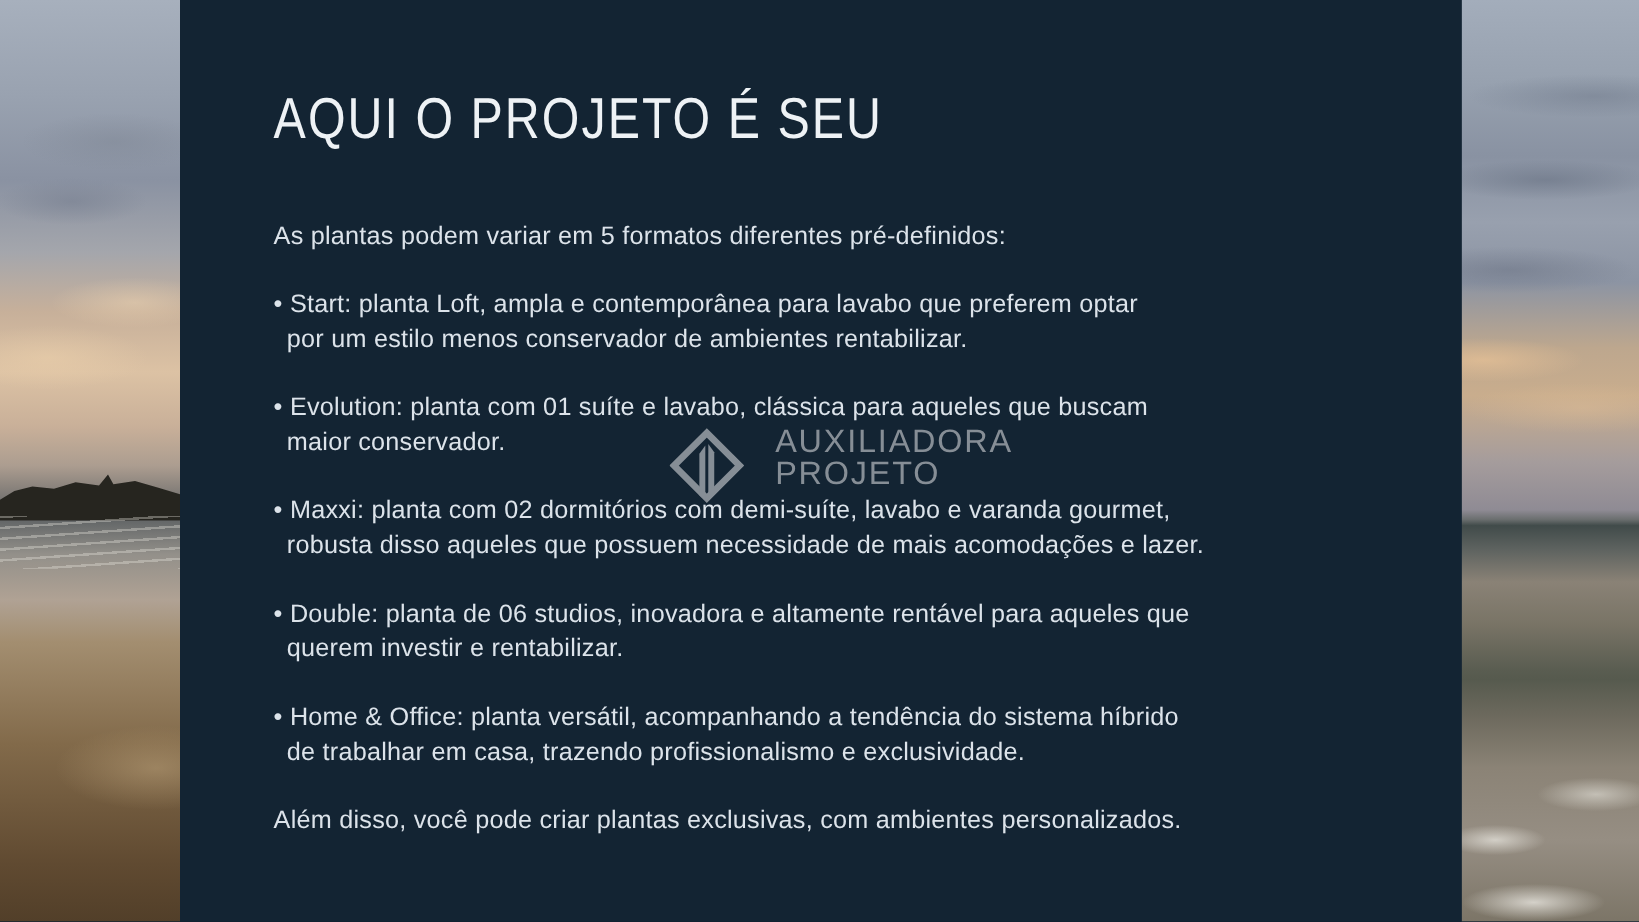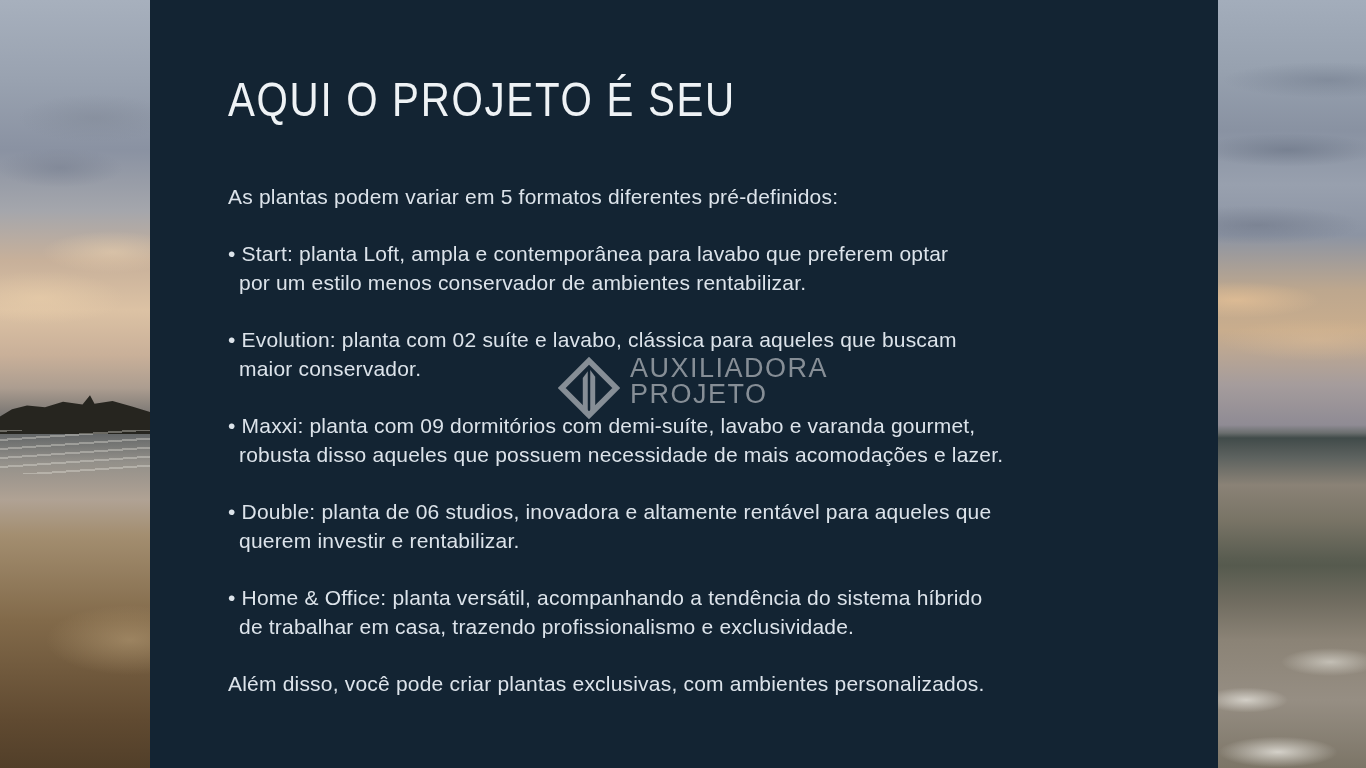--- a/index.html
+++ b/index.html
@@ -81,21 +81,21 @@
 
   
   .watermark {
     position: absolute; left: 408px; top: 352px; z-index: 1;
     display: flex; align-items: flex-start; gap: 10px;
     color: #8d949c; opacity: 0.95;
   }
   .wm-icon { width: 62px; height: 72px; flex: 0 0 auto; }
   .wm-text {
     font-size: 27px; line-height: 26px; letter-spacing: 1.5px;
-    font-weight: 400; margin-top: 3px;
+    font-weight: 400; margin-top: 3px; margin-left: 16px;
   }
 </style>
 </head>
 <body>
 
 <div class="stage">
 
   <div class="bg-left"></div>
   <div class="headland-left"></div>
   <div class="waves-left"></div>
@@ -119,26 +119,26 @@
       <div class="title">AQUI O PROJETO É SEU</div>
 
       <div class="para intro">As plantas podem variar em 5 formatos diferentes pré-definidos:</div>
 
       <div class="para bullet">
         <div class="line1">• Start: planta Loft, ampla e contemporânea para lavabo que preferem optar</div>
         <div>por um estilo menos conservador de ambientes rentabilizar.</div>
       </div>
 
       <div class="para bullet">
-        <div class="line1">• Evolution: planta com 02 suíte e lavabo, clássica para aqueles que buscam</div>
+        <div class="line1">• Evolution: planta com 01 suíte e lavabo, clássica para aqueles que buscam</div>
         <div>maior conservador.</div>
       </div>
 
       <div class="para bullet">
-        <div class="line1">• Maxxi: planta com 09 dormitórios com demi-suíte, lavabo e varanda gourmet,</div>
+        <div class="line1">• Maxxi: planta com 02 dormitórios com demi-suíte, lavabo e varanda gourmet,</div>
         <div>robusta disso aqueles que possuem necessidade de mais acomodações e lazer.</div>
       </div>
 
       <div class="para bullet">
         <div class="line1">• Double: planta de 06 studios, inovadora e altamente rentável para aqueles que</div>
         <div>querem investir e rentabilizar.</div>
       </div>
 
       <div class="para bullet">
         <div class="line1">• Home &amp; Office: planta versátil, acompanhando a tendência do sistema híbrido</div>

